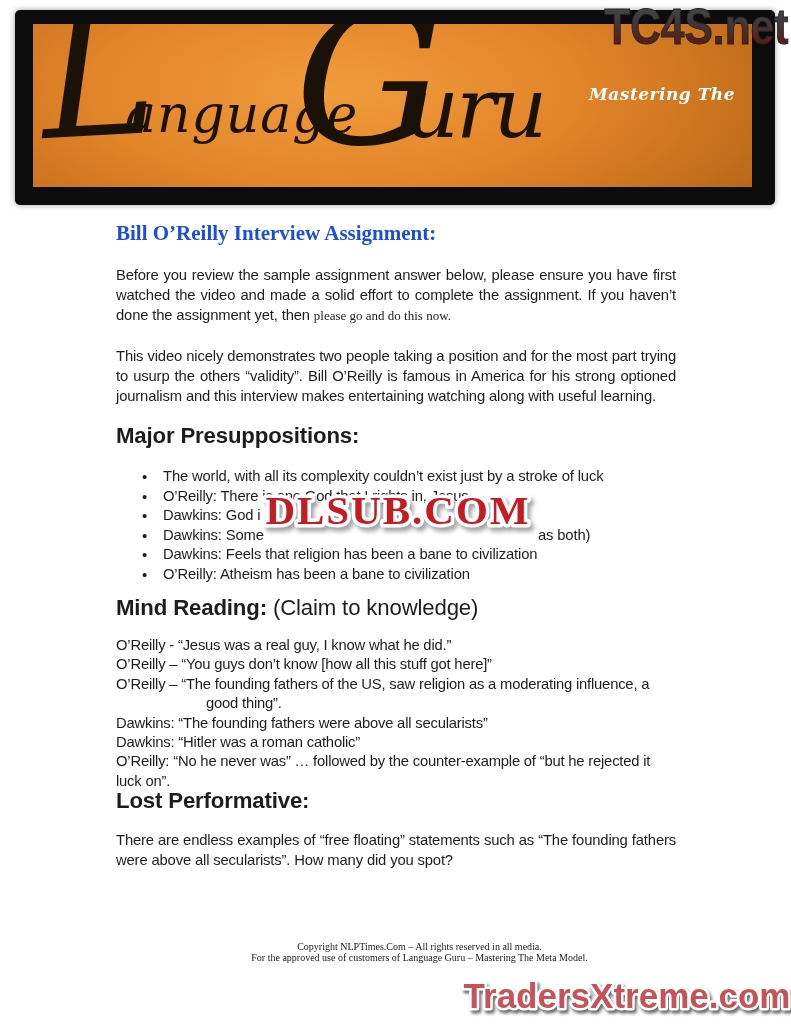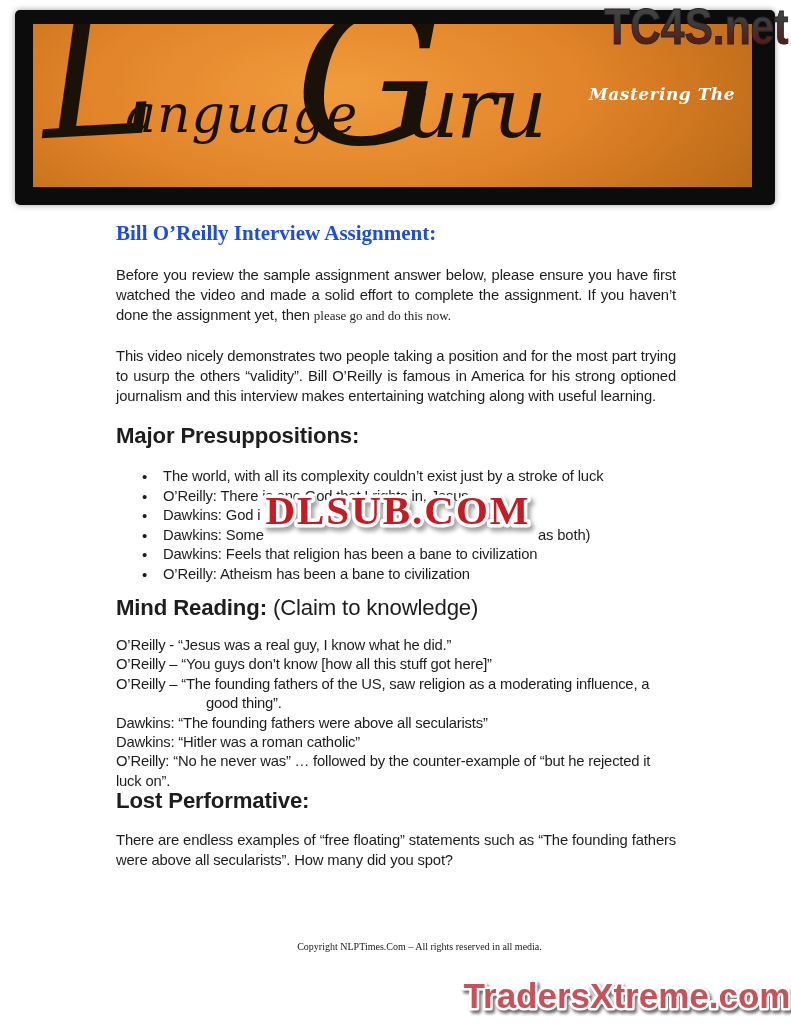--- a/index.html
+++ b/index.html
@@ -120,19 +120,20 @@
 
     <p class="para closing">There are endless examples of “free floating” statements such as “The founding fathers were above all secularists”. How many did you spot?</p>
   </div>
 
   <svg class="wm wm-dlsub" width="310" height="58">
     <text x="155" y="41" text-anchor="middle" font-family="Liberation Serif, serif" font-weight="bold" font-size="41" letter-spacing="2" fill="#c41c22" stroke="#ffffff" stroke-width="7" paint-order="stroke" stroke-linejoin="round">DLSUB.COM</text>
   </svg>
 
   <div class="footer">
     <div>Copyright NLPTimes.Com – All rights reserved in all media.</div>
+    <div>For the approved use of customers of Language Guru – Mastering The Meta Model.</div>
   </div>
 
   <svg class="wm wm-traders" width="330" height="50">
     <text x="165" y="36" text-anchor="middle" font-family="Liberation Sans, sans-serif" font-weight="bold" font-size="35" fill="#c8525a" stroke="#ffffff" stroke-width="5" paint-order="stroke" stroke-linejoin="round">TradersXtreme.com</text>
   </svg>
 
 </div>
 
 </body></html>

